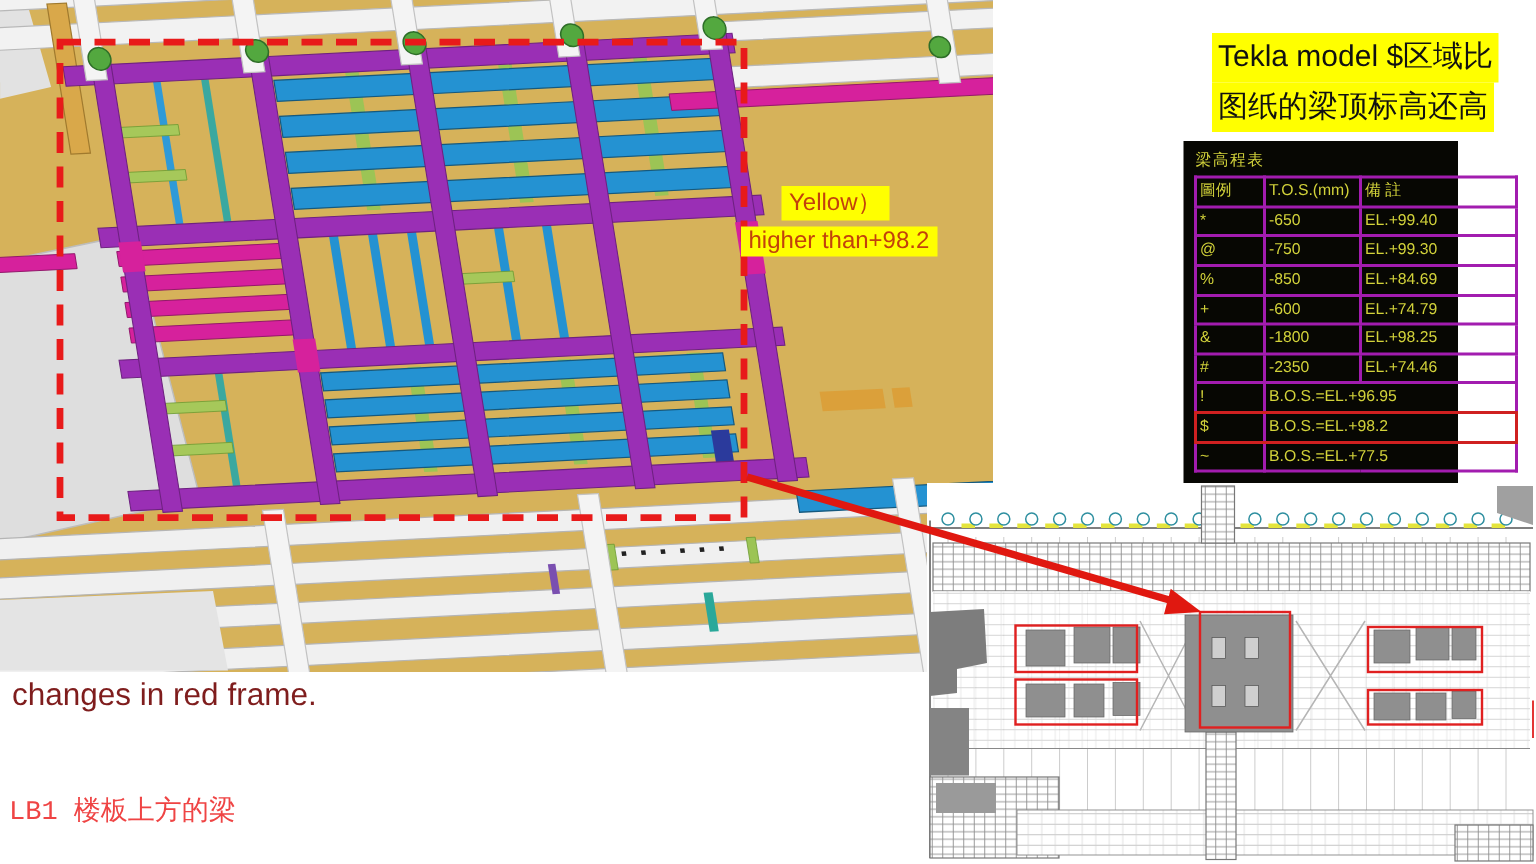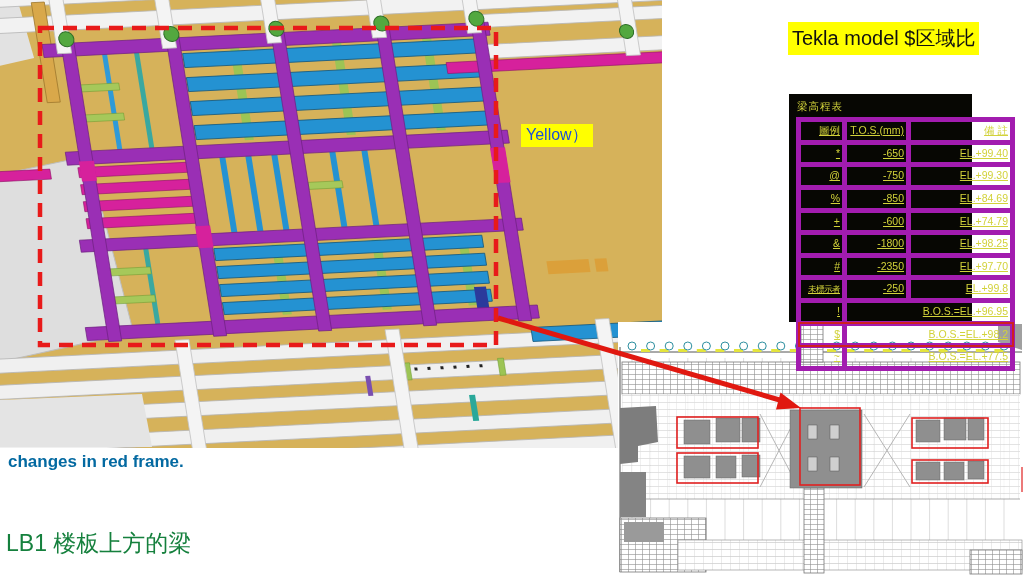--- a/index.html
+++ b/index.html
@@ -1,33 +1,33 @@
 <!DOCTYPE html>
 <html><head>
 <meta charset="utf-8">
 <style>
   html,body{margin:0;padding:0;background:#ffffff;}
   .stage{position:relative;width:1024px;height:576px;background:#ffffff;overflow:hidden;
          font-family:"Liberation Sans",sans-serif;}
   .abs{position:absolute;}
   
-  .hl-label{background:#ffff00;color:#1d4ed8;padding:1px 5px;white-space:nowrap;}
+  .hl-label{background:#ffff00;color:#c2410c;padding:1px 5px;white-space:nowrap;}
   .note-title{font-size:20px;line-height:1.55;color:#111;}
   .note-title .hl-line{background:#ffff00;display:inline-block;padding:1px 4px;}
   
   .panel{background:#070703;color:#d2d23a;padding:6px 7px;box-sizing:border-box;}
   .panel .tbl-title{font-size:10.5px;color:#cfcf3a;display:block;margin:0 0 3px 1px;letter-spacing:1px;}
   table.elev{border-collapse:collapse;width:214px;table-layout:fixed;}
-  table.elev th,table.elev td{border:5px solid #a21caf;font-size:10.5px;font-weight:normal;
-      color:#d2d23a;text-align:right;padding:2px 2px;line-height:1.3;overflow:hidden;white-space:nowrap;text-decoration:underline;}
+  table.elev th,table.elev td{border:2px solid #a21caf;font-size:10.5px;font-weight:normal;
+      color:#d2d23a;text-align:left;padding:2px 2px;line-height:1.3;overflow:hidden;white-space:nowrap;}
   table.elev col.c1{width:46px}table.elev col.c2{width:64px}table.elev col.c3{width:104px}
   table.elev tr.hl{outline:2px solid #cf2020;outline-offset:-1px;}
   table.elev td.sm{font-size:8.5px;letter-spacing:-0.5px;}
-  .caption1{font-size:17px;color:#0369a1;font-weight:bold;}
-  .caption2{font-size:23px;color:#15803d;}
+  .caption1{font-size:21px;color:#7f1d1d;}
+  .caption2{font-size:18px;color:#ef4444;font-family:Liberation Mono, monospace;}
   svg{display:block;}
 </style>
 </head>
 <body>
 
 <div class="stage">
 
   <svg class="abs" style="left:0;top:0;" width="662" height="448" viewBox="0 0 662 448">
     <g transform="matrix(1,-0.05,0.16,1,12,46)">
 
@@ -290,23 +290,25 @@
 
   <svg class="abs" style="left:0;top:0;pointer-events:none;" width="1024" height="576" viewBox="0 0 1024 576">
     <rect x="40" y="28" width="456" height="317" fill="none" stroke="#e81a1a" stroke-width="4.5" stroke-dasharray="14 9"></rect>
     <g>
       <line x1="498" y1="318" x2="783" y2="401" stroke="#e01810" stroke-width="5"></line>
       <polygon points="801,408 780.5,392.5 776,409.5" fill="#e01810"></polygon>
     </g>
   </svg>
 
   <div class="abs hl-label" style="left:521px;top:124px;font-size:16px;">Yellow）</div>
-
-  <div class="abs note-title" style="left:788px;top:22px;width:216px;">
+  <div class="abs hl-label" style="left:494px;top:151px;font-size:16px;">higher than+98.2</div>
+
+  <div class="abs note-title" style="left:808px;top:22px;width:216px;">
     <span class="hl-line">Tekla model $区域比</span><br>
+    <span class="hl-line">图纸的梁顶标高还高</span>
   </div>
 
   <div class="abs panel" style="left:789px;top:94px;width:183px;height:228px;">
     <span class="tbl-title">梁高程表</span>
     <table class="elev">
       <colgroup>
           <col class="c1">
           <col class="c2">
           <col class="c3">
         </colgroup>
@@ -339,26 +341,21 @@
             <td>EL.+74.79</td>
           </tr>
           <tr>
             <td>&amp;</td>
             <td>-1800</td>
             <td>EL.+98.25</td>
           </tr>
           <tr>
             <td>#</td>
             <td>-2350</td>
-            <td>EL.+97.70</td>
-          </tr>
-          <tr>
-            <td class="sm">未標示者</td>
-            <td>-250</td>
-            <td>EL.+99.8</td>
+            <td>EL.+74.46</td>
           </tr>
           <tr>
             <td>!</td>
             <td colspan="2">B.O.S.=EL.+96.95</td>
           </tr>
           <tr class="hl">
             <td>$</td>
             <td colspan="2">B.O.S.=EL.+98.2</td>
           </tr>
           <tr>

